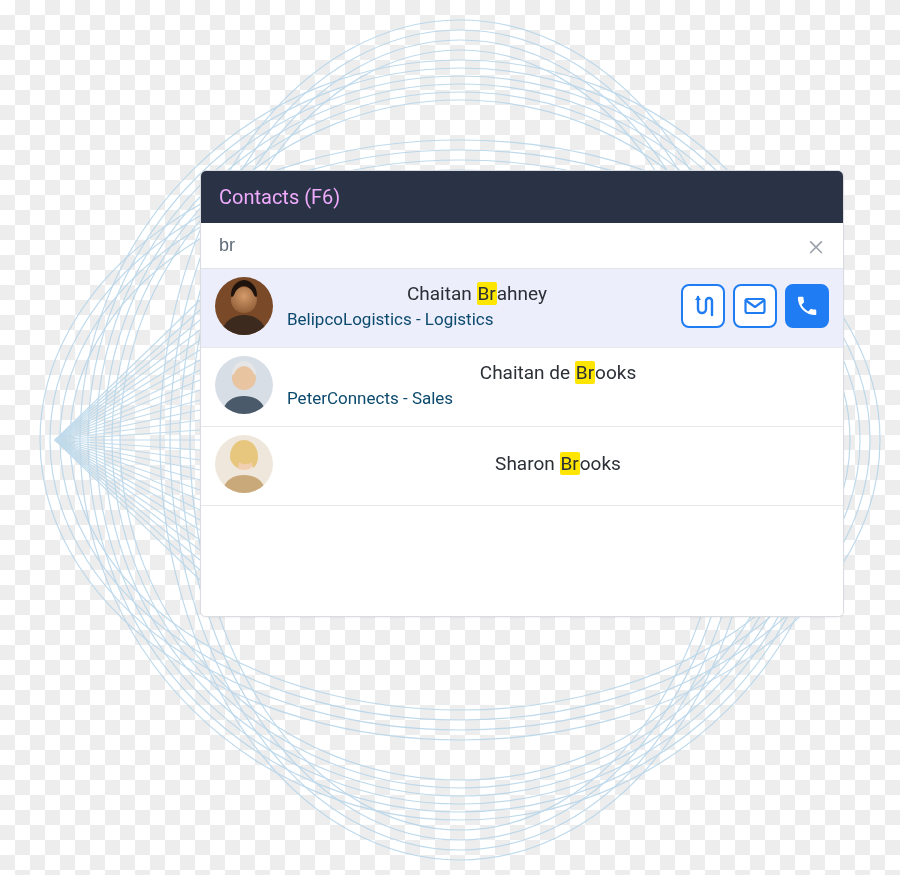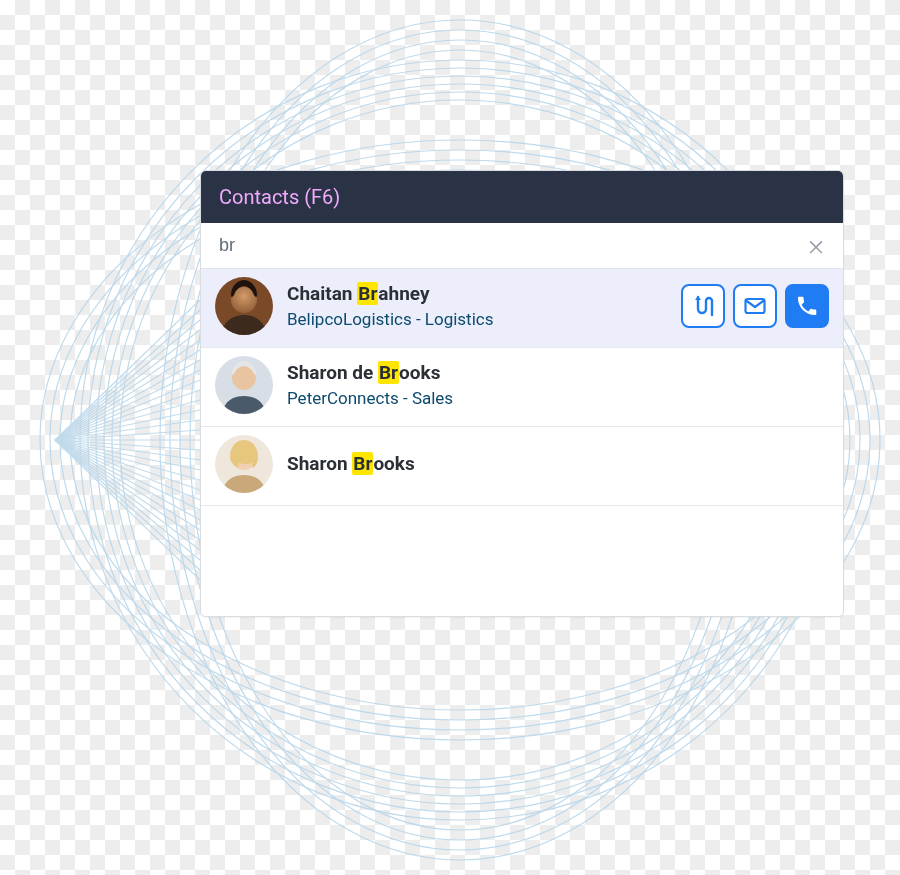--- a/index.html
+++ b/index.html
@@ -86,23 +86,24 @@
     background: #edeefb;
   }
   .row .avatar {
     width: 58px; height: 58px; border-radius: 50%;
     flex: 0 0 58px;
     overflow: hidden;
   }
   .row .info { flex: 1; min-width: 0; }
   .row .name {
     font-size: 19px;
-    font-weight: 700;
+    font-weight: 400;
     color: #2b2f36;
     line-height: 1.25;
+    text-align: center;
   }
   .row .sub {
     font-size: 17px;
     color: #0c4a6e;
     line-height: 1.3;
     margin-top: 2px;
   }
   .hl {
     background: #ffe600;
     border-radius: 2px;
@@ -266,21 +267,21 @@
       <div class="avatar" data-interactable="false">
         <svg viewBox="0 0 58 58">
           <rect width="58" height="58" fill="#d8dee6"></rect>
           <circle cx="29" cy="22" r="12" fill="#e8c4a0"></circle>
           <path d="M7 58c2-13 11-18 22-18s20 5 22 18z" fill="#4a5a6a"></path>
           <path d="M17 17c1-8 7-12 12-12s11 4 12 12c0 2-1 2-2 1-2-5-6-8-10-8s-8 3-10 8c-1 1-2 1-2-1z" fill="#e6e6e6"></path>
         </svg>
       </div>
       <div class="info" data-interactable="false">
         <div class="name" data-interactable="false">
-          <span data-interactable="false">Sharon de </span><span class="hl" data-interactable="false">Br</span><span data-interactable="false">ooks</span>
+          <span data-interactable="false">Chaitan de </span><span class="hl" data-interactable="false">Br</span><span data-interactable="false">ooks</span>
         </div>
         <div class="sub" data-interactable="false">PeterConnects - Sales</div>
       </div>
     </div>
 
     <div class="row" data-interactable="true">
       <div class="avatar" data-interactable="false">
         <svg viewBox="0 0 58 58">
           <rect width="58" height="58" fill="#efe7dc"></rect>
           <circle cx="29" cy="23" r="12" fill="#f2cfb0"></circle>

